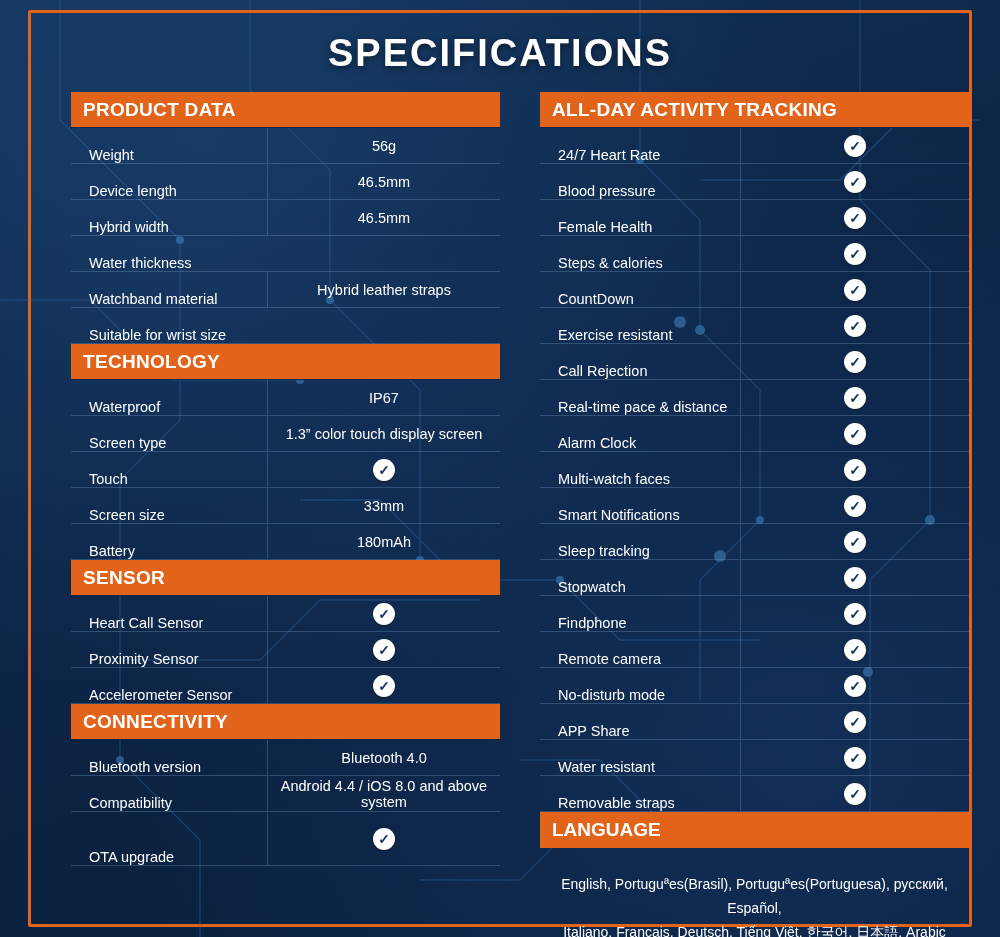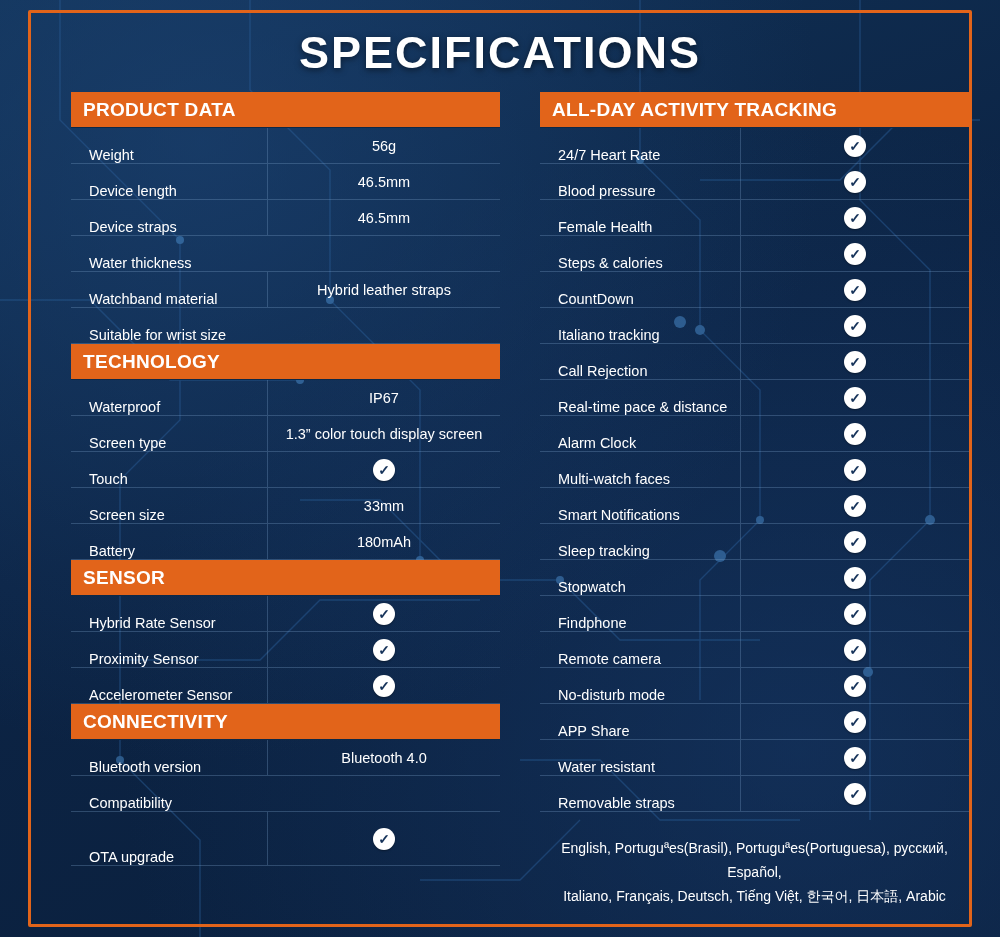--- a/index.html
+++ b/index.html
@@ -37,21 +37,21 @@
     border: 3px solid #e2641a;
     border-radius: 2px;
   }
   #title {
     position: absolute;
     left: 28px;
     top: 18px;
     width: 944px;
     text-align: center;
     color: #ffffff;
-    font-size: 45px;
+    font-size: 38px;
     font-weight: bold;
     letter-spacing: 2px;
     line-height: 70px;
     text-shadow: 0 2px 6px rgba(0,0,0,0.5);
   }
   #content {
     position: absolute;
     left: 31px;
     top: 92px;
     width: 938px;
@@ -178,21 +178,21 @@
       <div class="section-head">PRODUCT DATA</div>
       <div class="row">
         <div class="cell-label">Weight</div>
         <div class="cell-value">56g</div>
       </div>
       <div class="row">
         <div class="cell-label">Device length</div>
         <div class="cell-value">46.5mm</div>
       </div>
       <div class="row">
-        <div class="cell-label">Device straps</div>
+        <div class="cell-label">Hybrid width</div>
         <div class="cell-value">46.5mm</div>
       </div>
       <div class="row">
         <div class="cell-label">Water thickness</div>
       </div>
       <div class="row">
         <div class="cell-label">Watchband material</div>
         <div class="cell-value">Hybrid leather straps</div>
       </div>
       <div class="row">
@@ -218,21 +218,21 @@
         <div class="cell-label">Screen size</div>
         <div class="cell-value">33mm</div>
       </div>
       <div class="row">
         <div class="cell-label">Battery</div>
         <div class="cell-value">180mAh</div>
       </div>
 
       <div class="section-head">SENSOR</div>
       <div class="row">
-        <div class="cell-label">Hybrid Rate Sensor</div>
+        <div class="cell-label">Heart Call Sensor</div>
         <div class="cell-value">
           <span class="check">✓</span>
         </div>
       </div>
       <div class="row">
         <div class="cell-label">Proximity Sensor</div>
         <div class="cell-value">
           <span class="check">✓</span>
         </div>
       </div>
@@ -243,20 +243,21 @@
         </div>
       </div>
 
       <div class="section-head">CONNECTIVITY</div>
       <div class="row">
         <div class="cell-label">Bluetooth version</div>
         <div class="cell-value">Bluetooth 4.0</div>
       </div>
       <div class="row">
         <div class="cell-label">Compatibility</div>
+        <div class="cell-value">Android 4.4 / iOS 8.0 and above system</div>
       </div>
       <div class="row tall">
         <div class="cell-label">OTA upgrade</div>
         <div class="cell-value">
           <span class="check">✓</span>
         </div>
       </div>
 
     </div>
 
@@ -288,21 +289,21 @@
             <span class="check">✓</span>
           </div>
       </div>
       <div class="row">
         <div class="cell-label">CountDown</div>
         <div class="cell-value">
             <span class="check">✓</span>
           </div>
       </div>
       <div class="row">
-        <div class="cell-label">Italiano tracking</div>
+        <div class="cell-label">Exercise resistant</div>
         <div class="cell-value">
             <span class="check">✓</span>
           </div>
       </div>
       <div class="row">
         <div class="cell-label">Call Rejection</div>
         <div class="cell-value">
             <span class="check">✓</span>
           </div>
       </div>
@@ -372,20 +373,21 @@
             <span class="check">✓</span>
           </div>
       </div>
       <div class="row">
         <div class="cell-label">Removable straps</div>
         <div class="cell-value">
             <span class="check">✓</span>
           </div>
       </div>
 
+      <div id="lang-head">LANGUAGE</div>
       <div id="lang-body">
         <div>English, Portuguªes(Brasil), Portuguªes(Portuguesa),  русский, Español,</div>
         <div>Italiano, Français, Deutsch, Tiếng Việt, 한국어, 日本語, Arabic</div>
       </div>
 
     </div>
   </div>
 </div>
 
 </body></html>

